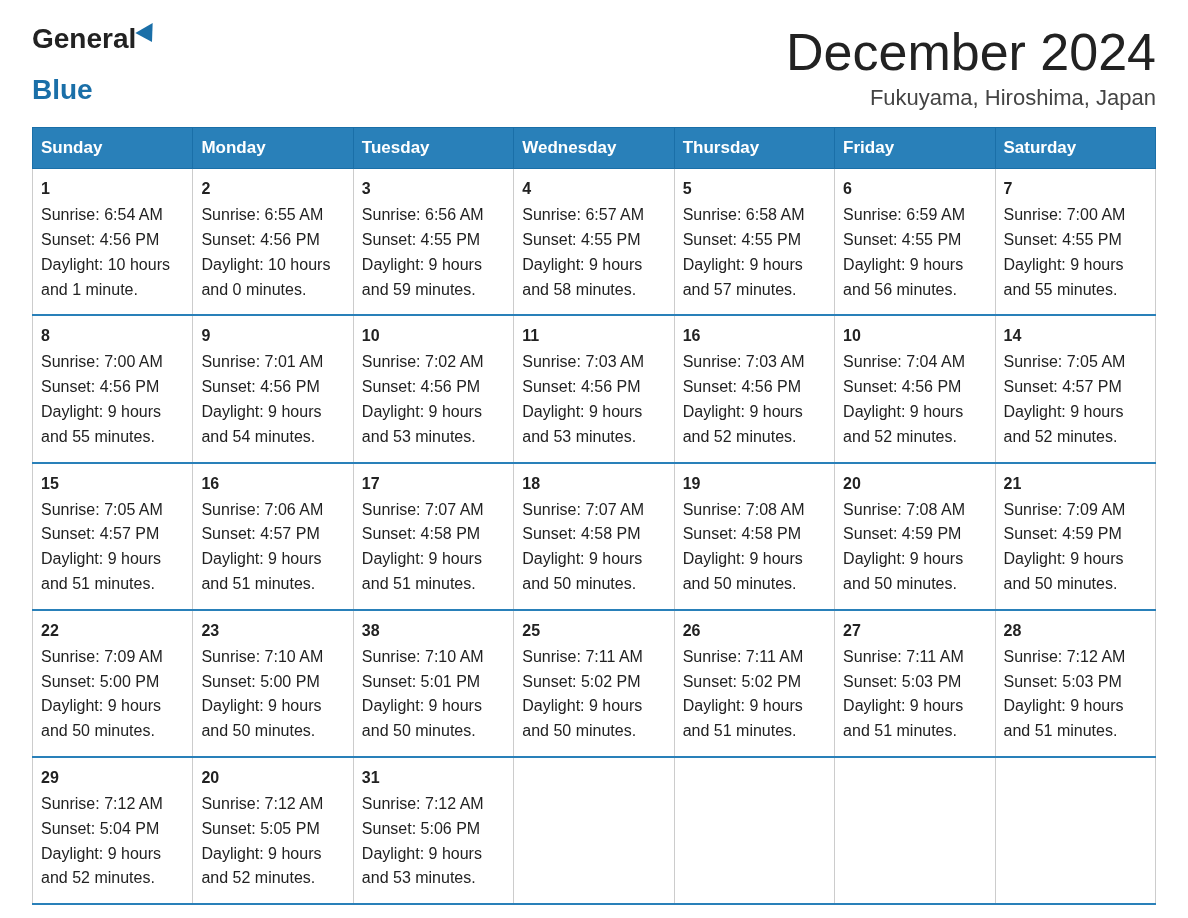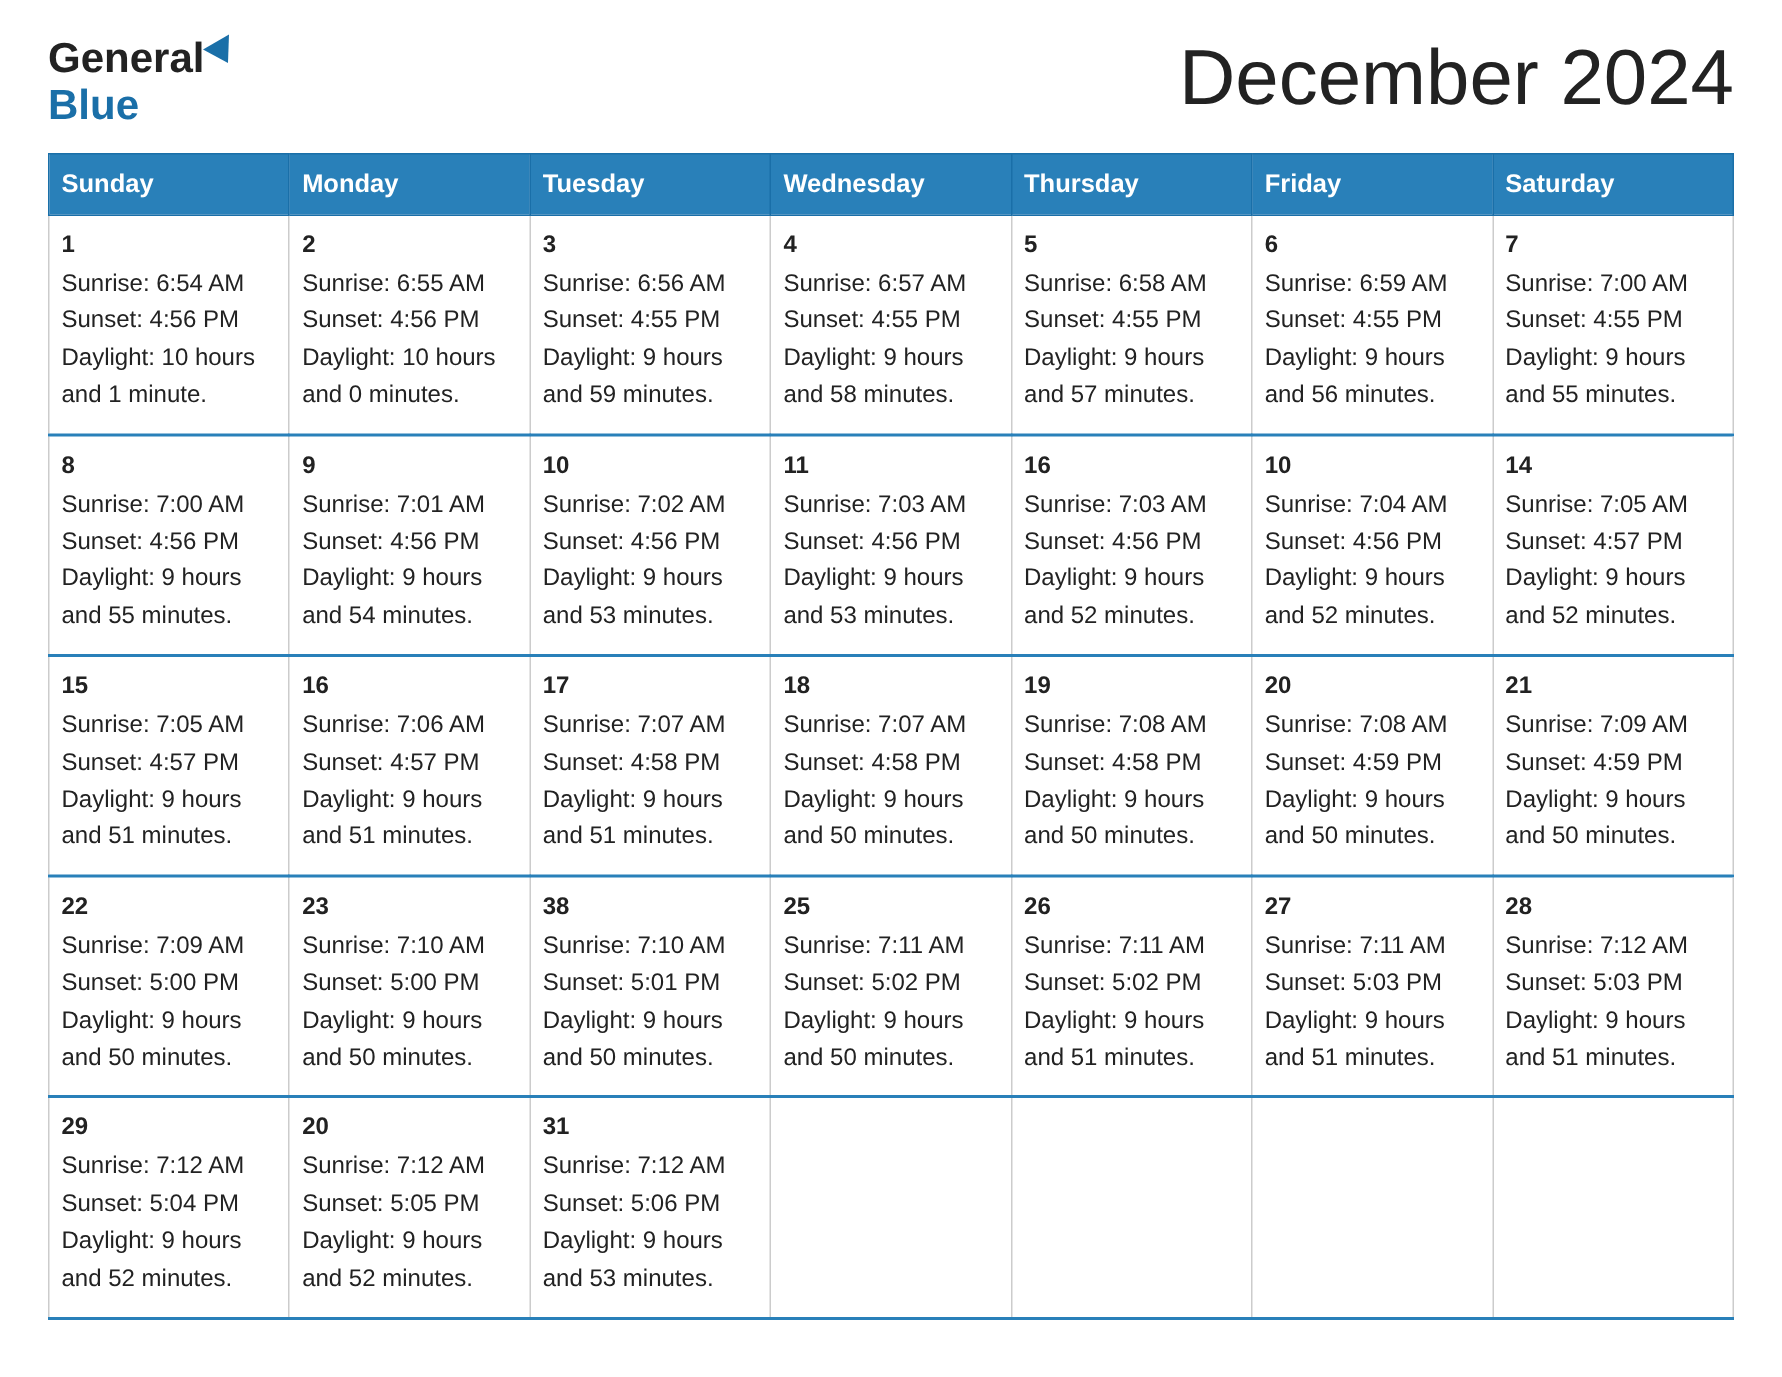--- a/index.html
+++ b/index.html
@@ -99,24 +99,25 @@
   </style>
 </head>
 <body>
 
 <div class="header">
   <div class="logo">
     <div style="display:flex; align-items:center;">
       <span class="logo-text">General</span>
       <span class="logo-triangle"></span>
     </div>
-    <span class="logo-text" style="color:#1a6fa8; font-size:28px; font-weight:bold;">Blue</span>
+    <span class="logo-text" style="color:#1a6fa8; font-size:28px; font-weight:bold;margin-top:20px;">Blue</span>
   </div>
   <div class="title-block">
     <div class="month-title">December 2024</div>
+    <div class="location">Fukuyama, Hiroshima, Japan</div>
   </div>
 </div>
 
 <table>
   <thead>
     <tr>
     <th>Sunday</th>
         <th>Monday</th>
         <th>Tuesday</th>
         <th>Wednesday</th>

